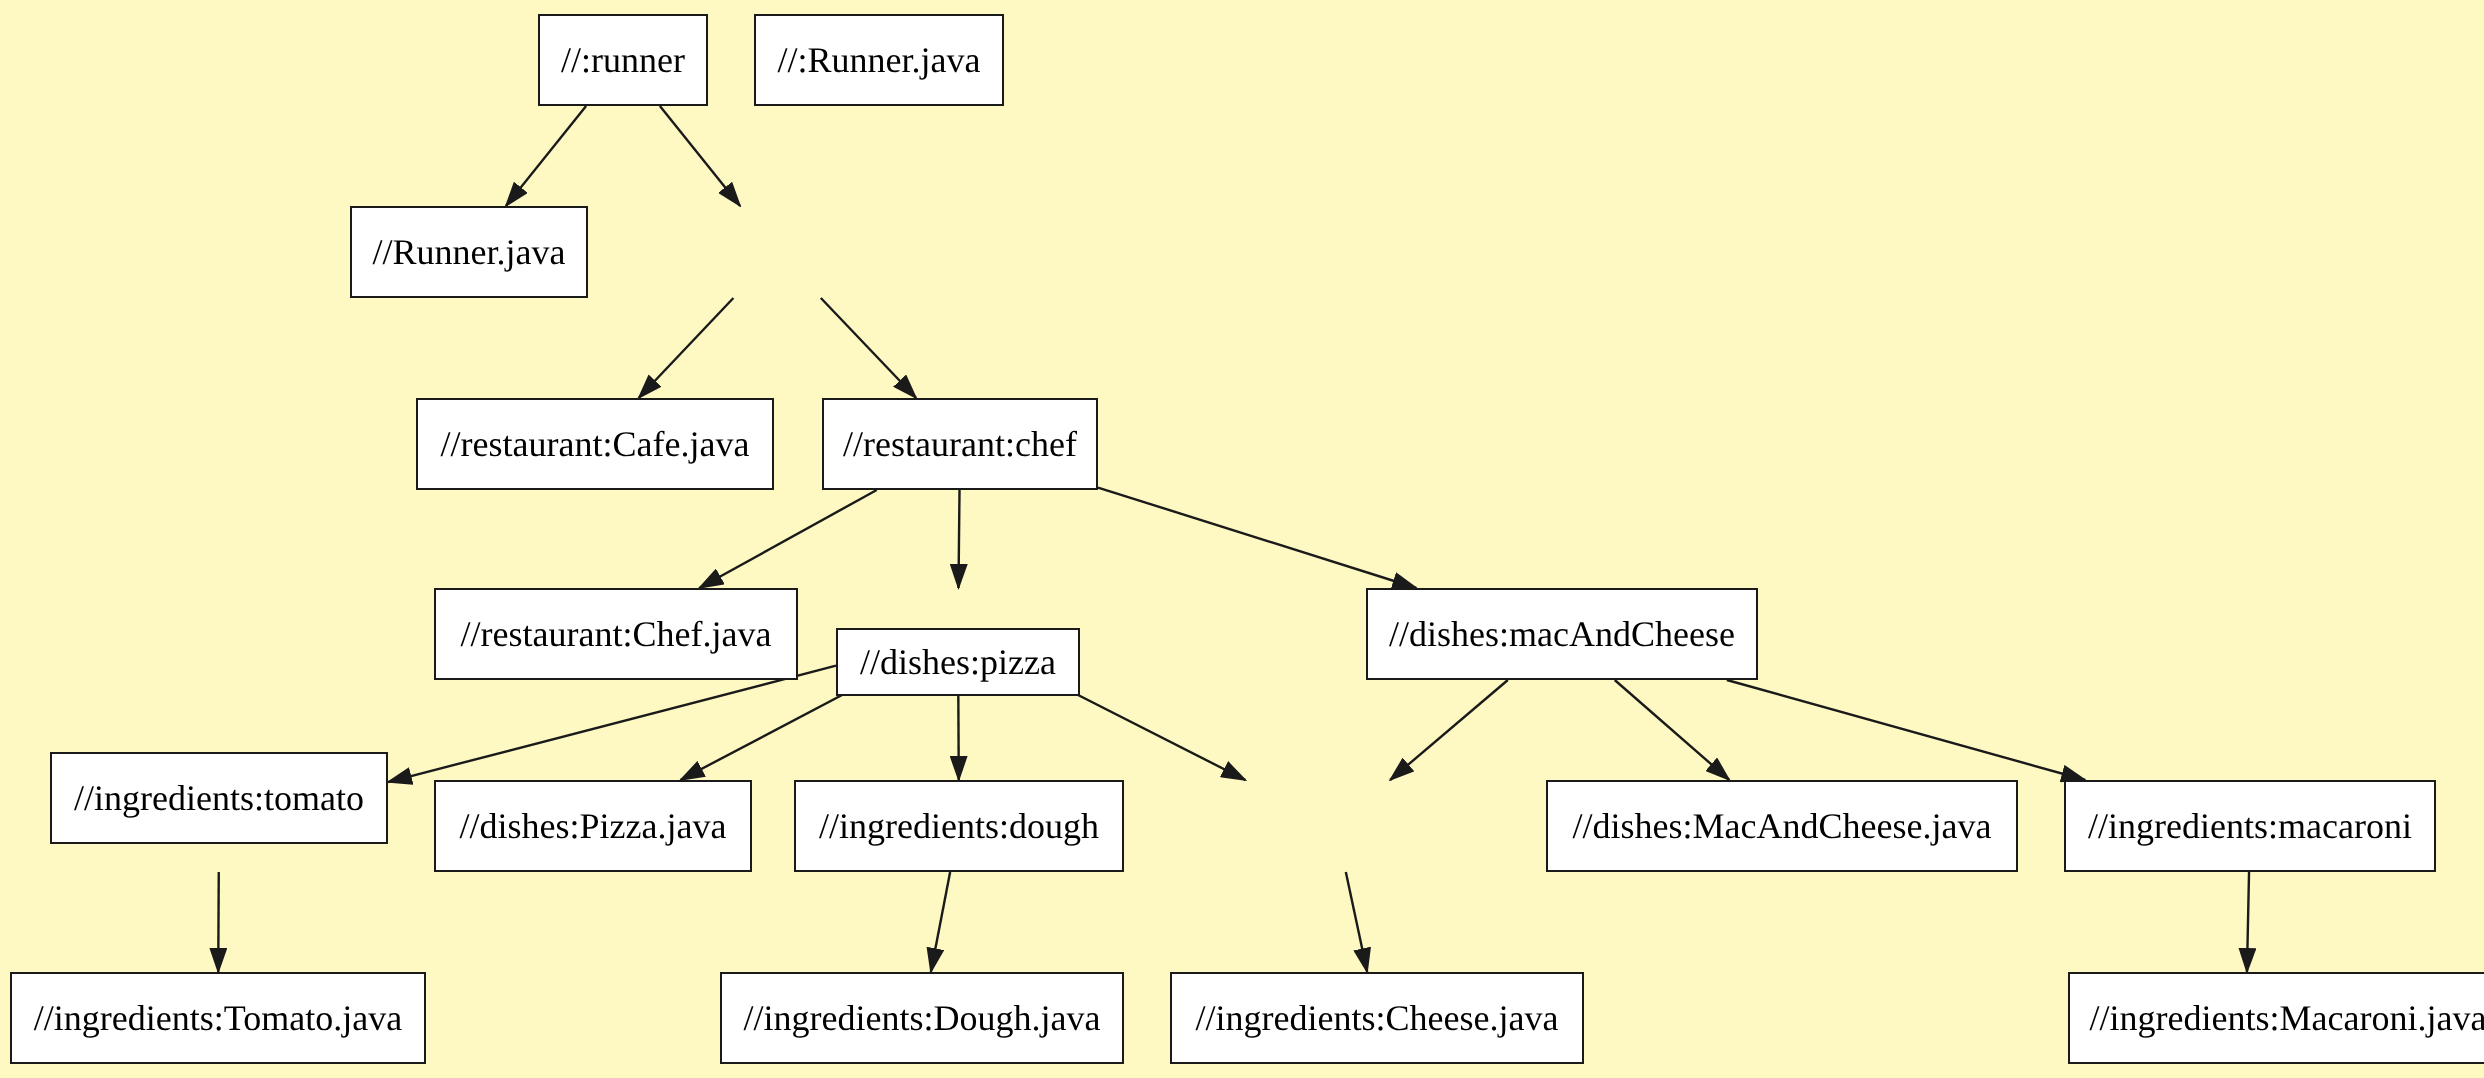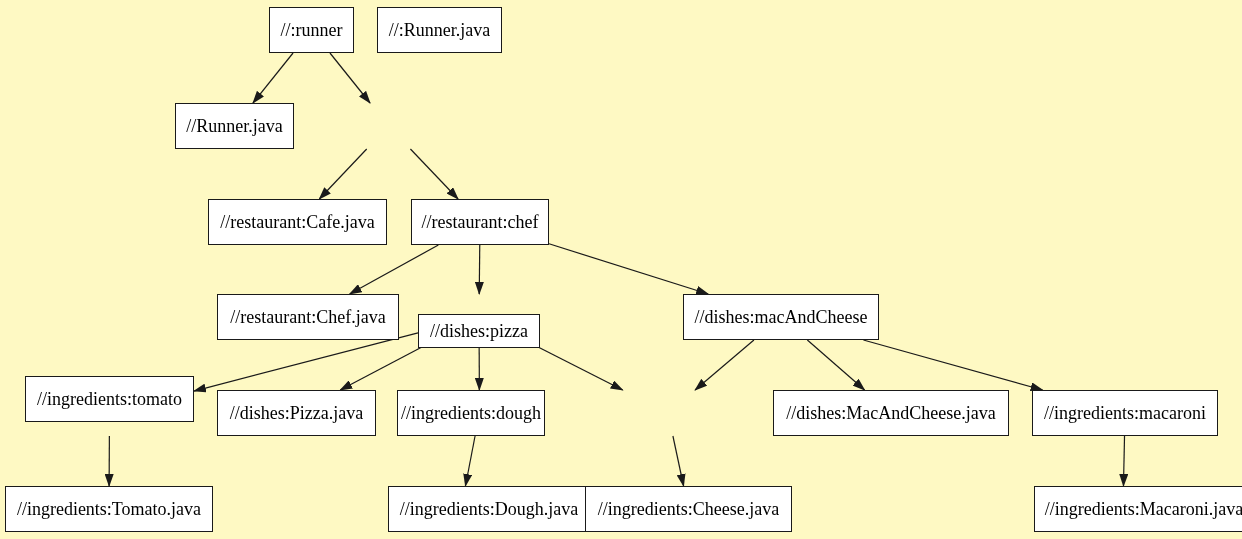--- a/index.html
+++ b/index.html
@@ -73,20 +73,20 @@
 <div class="node" style="left: 269px; top: 7px; width: 85px; height: 46px;">//:runner</div>
     <div class="node" style="left: 377px; top: 7px; width: 125px; height: 46px;">//:Runner.java</div>
     <div class="node" style="left: 175px; top: 103px; width: 119px; height: 46px;">//Runner.java</div>
     <div class="node" style="left: 208px; top: 199px; width: 179px; height: 46px;">//restaurant:Cafe.java</div>
     <div class="node" style="left: 411px; top: 199px; width: 138px; height: 46px;">//restaurant:chef</div>
     <div class="node" style="left: 217px; top: 294px; width: 182px; height: 46px;">//restaurant:Chef.java</div>
     <div class="node" style="left: 418px; top: 294px; width: 122px; height: 34px; margin-top: 20px;">//dishes:pizza</div>
     <div class="node" style="left: 683px; top: 294px; width: 196px; height: 46px;">//dishes:macAndCheese</div>
     <div class="node" style="left: 25px; top: 376px; width: 169px; height: 46px;">//ingredients:tomato</div>
     <div class="node" style="left: 217px; top: 390px; width: 159px; height: 46px;">//dishes:Pizza.java</div>
-    <div class="node" style="left: 397px; top: 390px; width: 148px; height: 46px;">//ingredients:dough</div>
+    <div class="node" style="left: 397px; top: 390px; width: 165px; height: 46px;">//ingredients:dough</div>
     <div class="node" style="left: 773px; top: 390px; width: 236px; height: 46px;">//dishes:MacAndCheese.java</div>
     <div class="node" style="left: 1032px; top: 390px; width: 186px; height: 46px;">//ingredients:macaroni</div>
     <div class="node" style="left: 5px; top: 486px; width: 208px; height: 46px;">//ingredients:Tomato.java</div>
-    <div class="node" style="left: 360px; top: 486px; width: 202px; height: 46px; margin-left: 28px;">//ingredients:Dough.java</div>
+    <div class="node" style="left: 360px; top: 486px; width: 202px; height: 46px;">//ingredients:Dough.java</div>
     <div class="node" style="left: 585px; top: 486px; width: 207px; height: 46px;">//ingredients:Cheese.java</div>
     <div class="node" style="left: 1013px; top: 486px; width: 220px; height: 46px; margin-left: 21px;">//ingredients:Macaroni.java</div>
   </div>
 
 </body></html>

